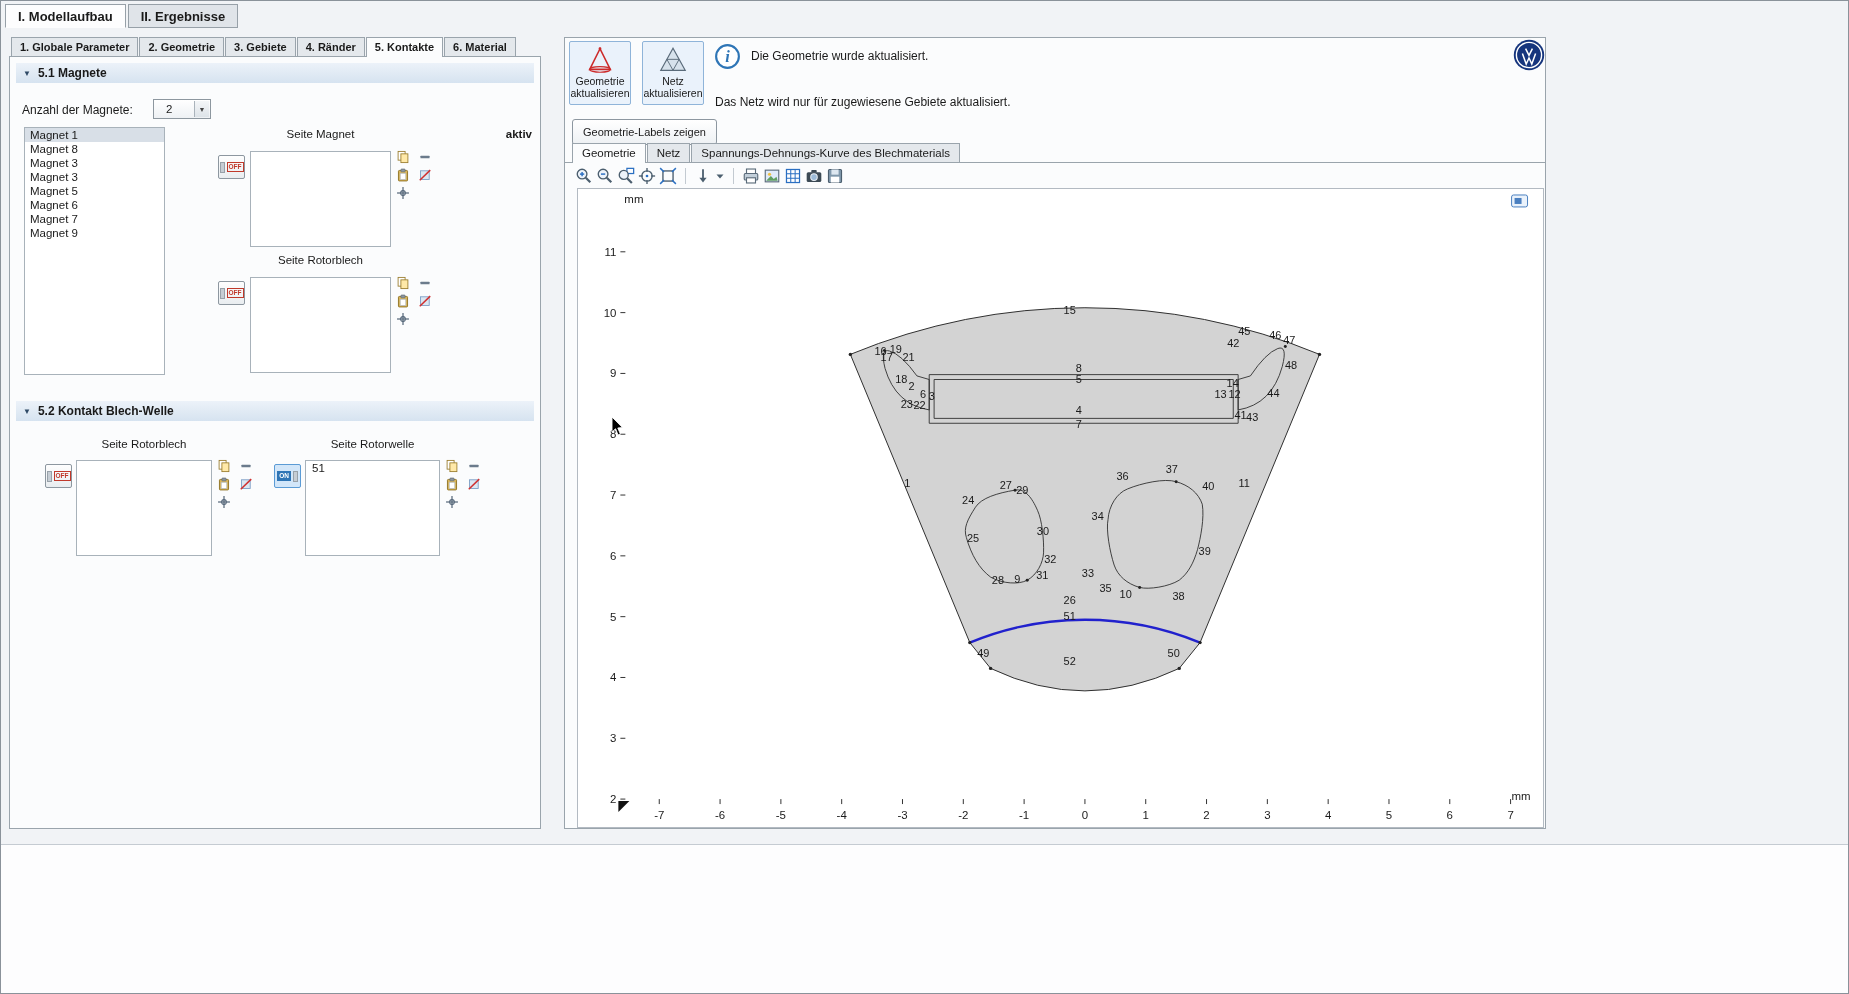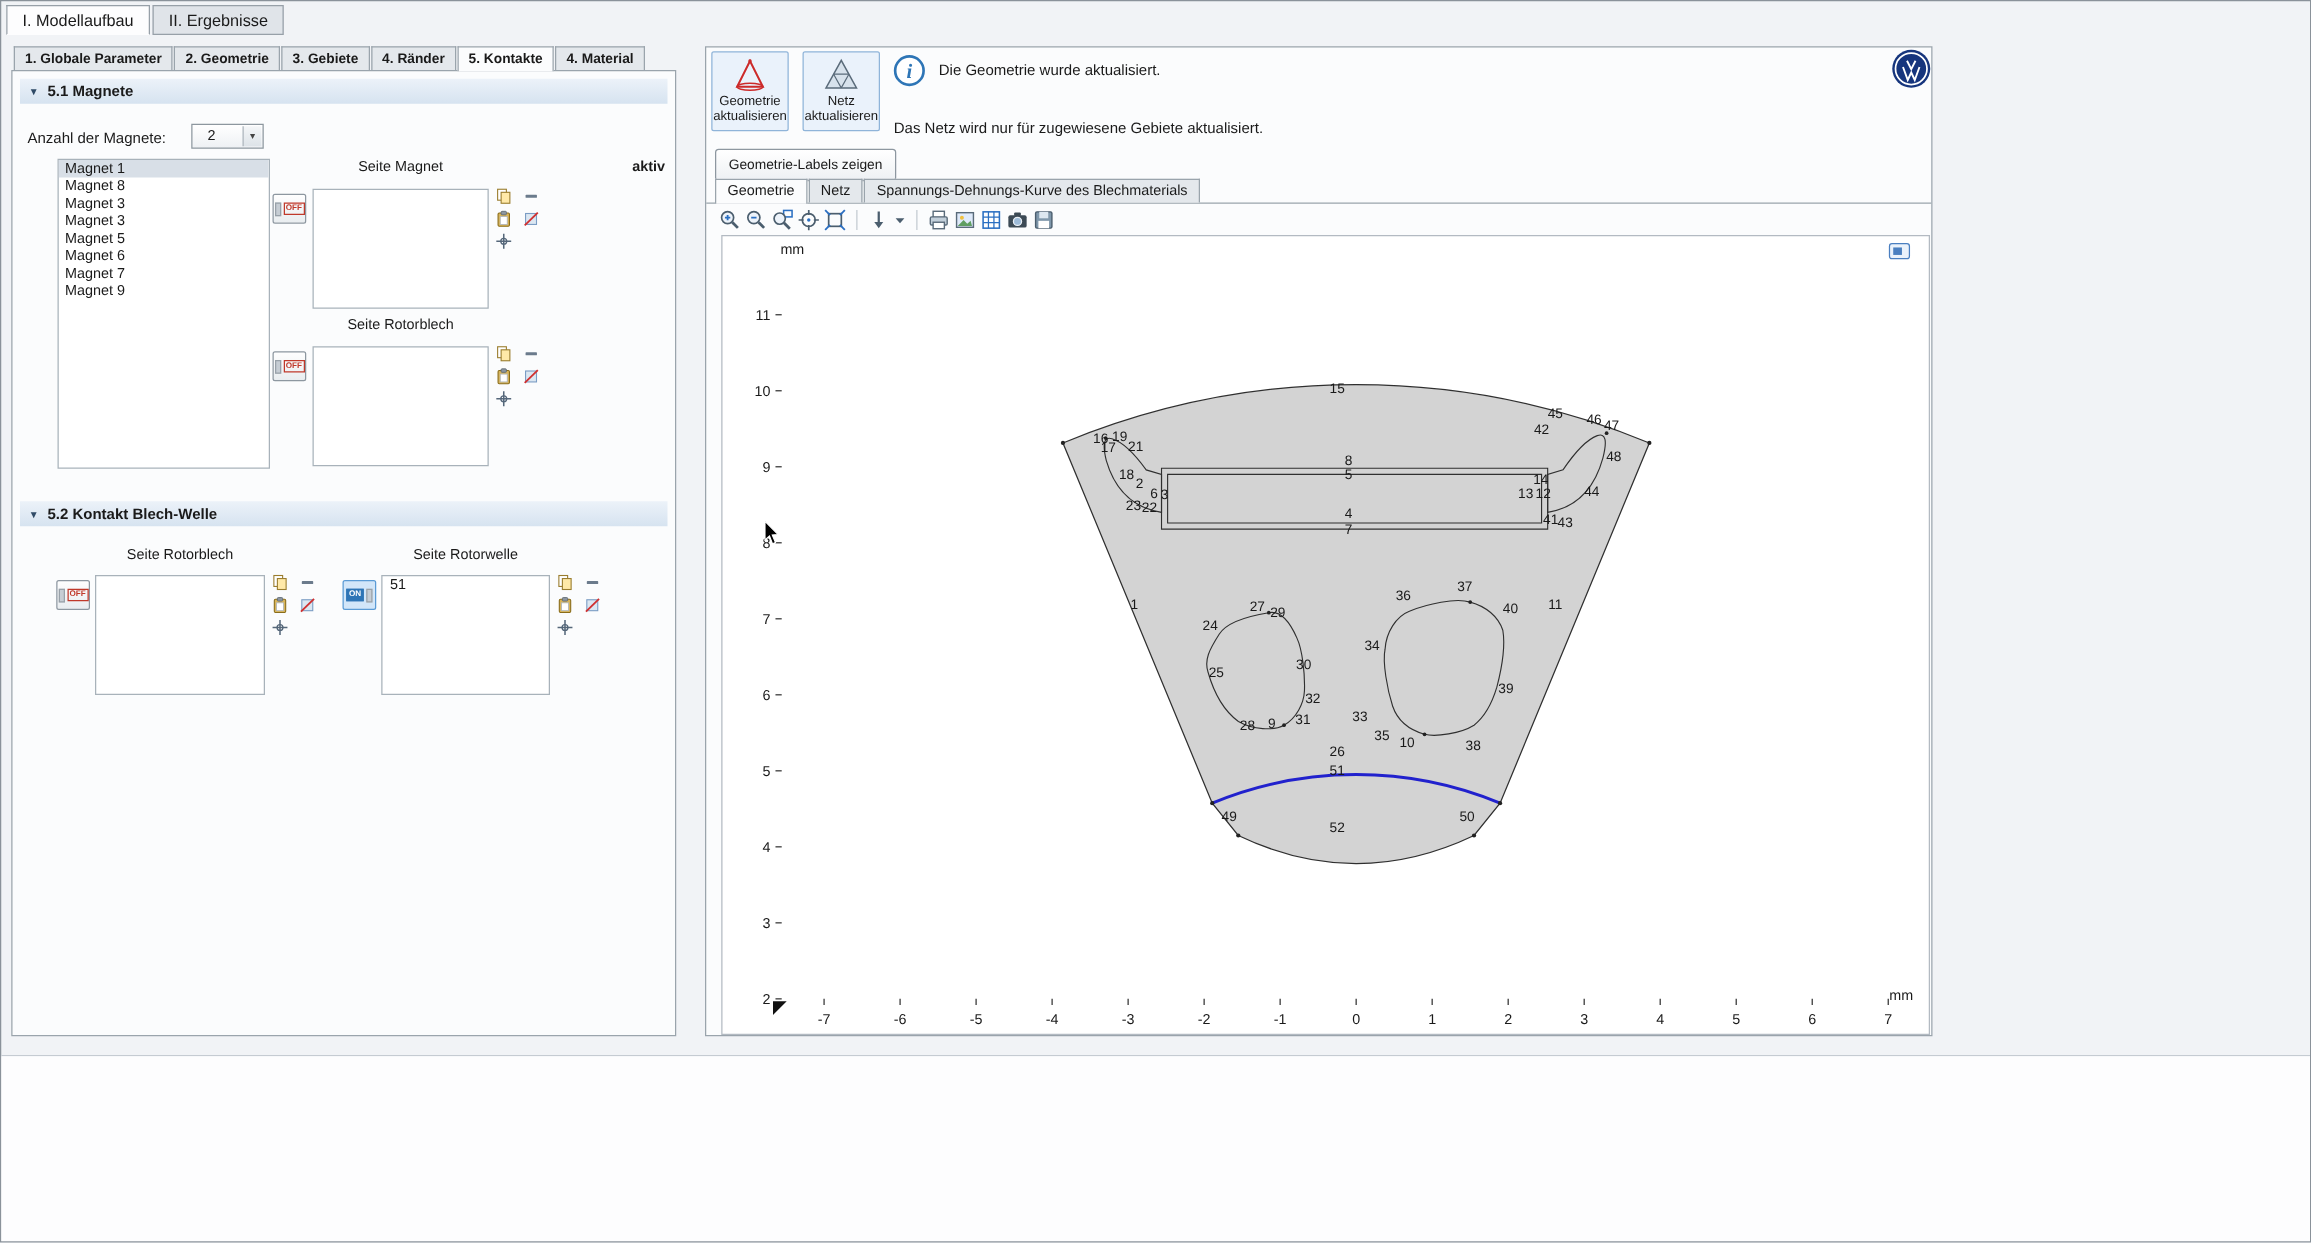--- a/index.html
+++ b/index.html
@@ -1,21 +1,21 @@
 <!DOCTYPE html>
 <html style="--header-bg: #d6e3f0;"><head>
 <meta charset="utf-8">
 <style>
   *{box-sizing:border-box}
   body{margin:0;font-family:"Liberation Sans",sans-serif;color:#1a1a1a;background:#fff}
   .app{position:relative;width:1849px;height:994px;background:#f1f3f6;border:1px solid #8a929a;overflow:hidden}
 
   
   .main-tabs{position:absolute;top:3px;left:4px;display:flex;gap:2px;z-index:5}
-  .mtab{padding:4px 12px 3px;font-size:13px;font-weight:normal;background:#e0e4e9;border:1px solid #97a0a8;cursor:default;white-space:nowrap}
+  .mtab{padding:4px 12px 3px;font-size:13px;font-weight:bold;background:#e0e4e9;border:1px solid #97a0a8;cursor:default;white-space:nowrap}
   .mtab.active{background:#fdfdfe;border-bottom-color:#fdfdfe}
 
   
   .left-panel{position:absolute;left:8px;top:36px;width:532px;height:792px}
   .right-panel{position:absolute;left:563px;top:36px;width:982px;height:792px;background:#fbfcfd;border:1px solid #9aa4ac}
 
   .ltab-strip{position:absolute;top:0;left:2px;display:flex;gap:1px;z-index:2}
   .ltab{height:19px;padding:3px 8px 0;font-size:11px;font-weight:bold;background:#e4e8ec;border:1px solid #9aa4ac;border-bottom:none;white-space:nowrap}
   .ltab.active{height:20px;background:#fbfcfd}
   .panel-body{position:absolute;top:19px;left:0;right:0;bottom:0;background:#fbfcfd;border:1px solid #9aa4ac}
@@ -89,36 +89,36 @@
       <div class="mtab">II. Ergebnisse</div>
     </div>
 
   <div class="left-panel">
     <div class="ltab-strip" id="left-tabs">
         <div class="ltab">1. Globale Parameter</div>
         <div class="ltab">2. Geometrie</div>
         <div class="ltab">3. Gebiete</div>
         <div class="ltab">4. Ränder</div>
         <div class="ltab active">5. Kontakte</div>
-        <div class="ltab">4. Material</div>
+        <div class="ltab">6. Material</div>
       </div>
     <div class="panel-body">
 
       <div class="sectionhdr" style="top:6px">
         <span class="tri">▼</span>
         <span>5.1 Magnete</span>
       </div>
 
       <div class="flabel" style="left:12px;top:46px">Anzahl der Magnete:</div>
       <div class="combo" style="left:143px;top:42px">
         <span class="cval">2</span>
         <span class="cbtn">▼</span>
       </div>
 
-      <div class="listbox" id="magnet-list" style="left:36px;top:70px;width:170px;height:248px">
+      <div class="listbox" id="magnet-list" style="left:14px;top:70px;width:141px;height:248px">
           <div class="litem sel">Magnet 1</div>
           <div class="litem">Magnet 8</div>
           <div class="litem">Magnet 3</div>
           <div class="litem">Magnet 3</div>
           <div class="litem">Magnet 5</div>
           <div class="litem">Magnet 6</div>
           <div class="litem">Magnet 7</div>
           <div class="litem">Magnet 9</div>
         </div>
 

